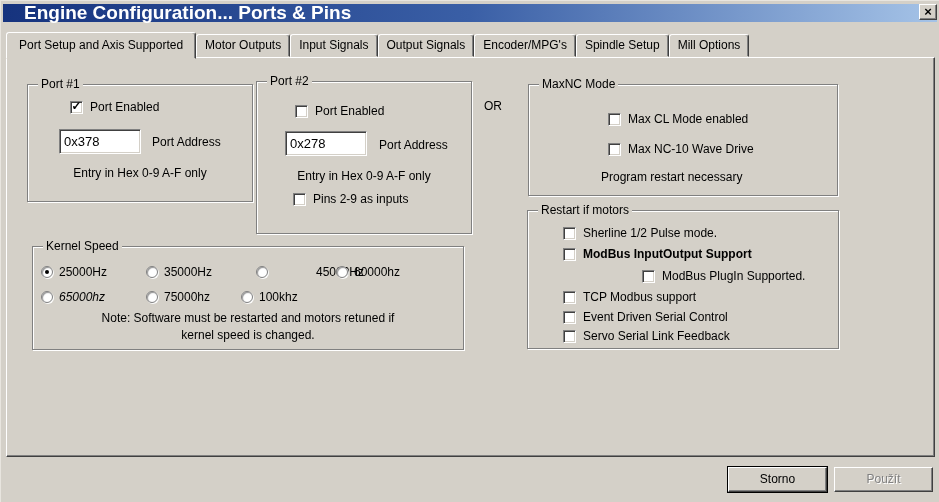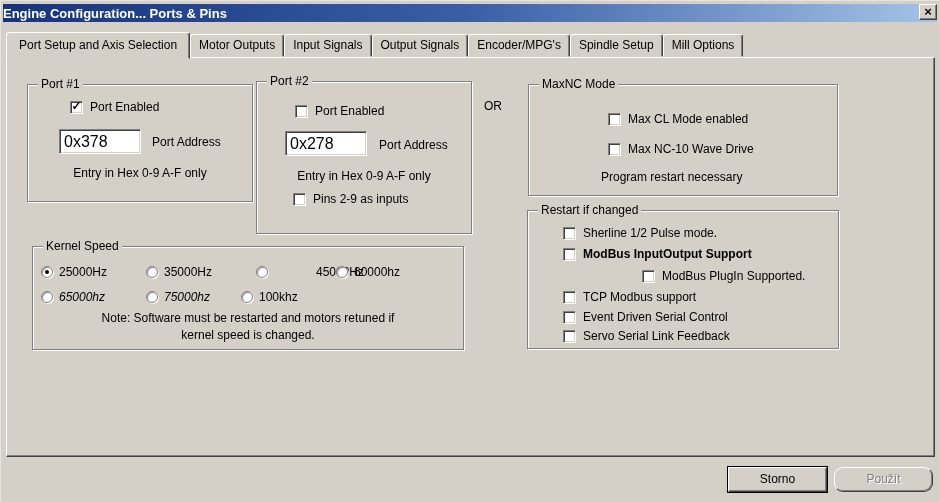--- a/index.html
+++ b/index.html
@@ -9,22 +9,22 @@
     background:#d4d0c8; color:#000;
     font-family:"Liberation Sans", sans-serif; font-size:12px;
   }
   .window { position:absolute; inset:0; background:#d4d0c8;
     border-top:1px solid #e8e5df; border-left:1px solid #e8e5df; }
 
   
   .titlebar {
     position:absolute; left:2px; top:3px; right:2px; height:18px;
     background:linear-gradient(90deg,#16337e 0%, #3a5fa6 50%, #a5c3e7 100%);
-    color:#fff; font-weight:bold; font-size:13px;
-    display:flex; align-items:center; padding-left:0;
+    color:#fff; font-weight:bold; font-size:19px;
+    display:flex; align-items:center; padding-left:21px;
   }
   .close-btn {
     position:absolute; right:2px; top:3px; width:18px; height:16px;
     background:#d4d0c8; color:#000;
     border:1px solid; border-color:#ffffff #404040 #404040 #ffffff;
     box-shadow: inset -1px -1px 0 #808080;
     font-weight:bold; font-size:13px; line-height:13px; text-align:center;
     cursor:default;
   }
 
@@ -76,21 +76,21 @@
     border:1px solid #808080;
     box-shadow: inset 1px 1px 1px rgba(64,64,64,0.55), 1px 1px 0 rgba(255,255,255,0.9);
   }
   .radio .dot { position:absolute; left:3px; top:3px; width:4px; height:4px;
     border-radius:50%; background:#000; }
   .textbox {
     position:absolute; width:82px; height:25px;
     background:#fff; color:#000;
     border:1px solid; border-color:#808080 #ffffff #ffffff #808080;
     box-shadow: inset 1px 1px 0 #404040, inset -1px -1px 0 #d4d0c8;
-    font-family:"Liberation Sans", sans-serif; font-size:16px; padding:0 0 0 4px;
+    font-family:"Liberation Sans", sans-serif; font-size:13px; padding:0 0 0 4px;
     outline:none;
   }
   .label { position:absolute; white-space:nowrap; }
   .hint { position:absolute; left:0; right:0; text-align:center; white-space:nowrap; }
 
   
   .btn {
     position:absolute; width:99px; height:25px; top:466px;
     background:#d4d0c8; text-align:center; line-height:23px;
     border:1px solid; border-color:#ffffff #404040 #404040 #ffffff;
@@ -106,21 +106,21 @@
 <div class="window">
 
   <div class="titlebar">
     <span>Engine Configuration... Ports &amp; Pins</span>
   </div>
   <div class="close-btn">
     <span>×</span>
   </div>
 
   <div class="tabstrip">
-    <div class="tab active">Port Setup and Axis Selection</div>
+    <div class="tab active">Port Setup and Axis Supported</div>
     <div class="tab">Motor Outputs</div>
     <div class="tab">Input Signals</div>
     <div class="tab">Output Signals</div>
     <div class="tab">Encoder/MPG's</div>
     <div class="tab">Spindle Setup</div>
     <div class="tab">Mill Options</div>
   </div>
 
   <div class="panel">
 
@@ -161,21 +161,21 @@
         <span>Max CL Mode enabled</span>
       </div>
       <div class="cb-row" style="left:79px; top:57px;">
         <span class="checkbox"></span>
         <span>Max NC-10 Wave Drive</span>
       </div>
       <span class="label" style="left:72px; top:85px;">Program restart necessary</span>
     </div>
 
     <div class="groupbox" style="left:520px; top:152px; width:312px; height:139px;">
-      <span class="legend">Restart if changed</span>
+      <span class="legend">Restart if motors</span>
       <div class="cb-row" style="left:35px; top:15px;">
         <span class="checkbox"></span>
         <span>Sherline 1/2 Pulse mode.</span>
       </div>
       <div class="cb-row" style="left:35px; top:36px;font-weight:bold;">
         <span class="checkbox"></span>
         <span>ModBus InputOutput Support</span>
       </div>
       <div class="cb-row" style="left:114px; top:58px;">
         <span class="checkbox"></span>
@@ -212,30 +212,30 @@
         <span>45000Hz</span>
       </div>
       <div class="radio-row" style="left:303px; top:18px;">
         <span class="radio"></span>
         <span>60000hz</span>
       </div>
       <div class="radio-row" style="left:8px; top:43px;font-style:italic;">
         <span class="radio"></span>
         <span>65000hz</span>
       </div>
-      <div class="radio-row" style="left:113px; top:43px;font-style:italic;">
+      <div class="radio-row" style="left:113px; top:43px;">
         <span class="radio"></span>
         <span>75000hz</span>
       </div>
       <div class="radio-row" style="left:208px; top:43px;">
         <span class="radio"></span>
         <span>100khz</span>
       </div>
       <div class="hint" style="top:64px;">Note: Software must be restarted and motors retuned if</div>
       <div class="hint" style="top:81px;">kernel speed is changed.</div>
     </div>
 
   </div>
 
   <div class="btn default" style="left:727px;">Storno</div>
-  <div class="btn disabled" style="left:833px;border-radius:9px;">Použít</div>
+  <div class="btn disabled" style="left:833px;">Použít</div>
 
 </div>
 
 </body></html>

